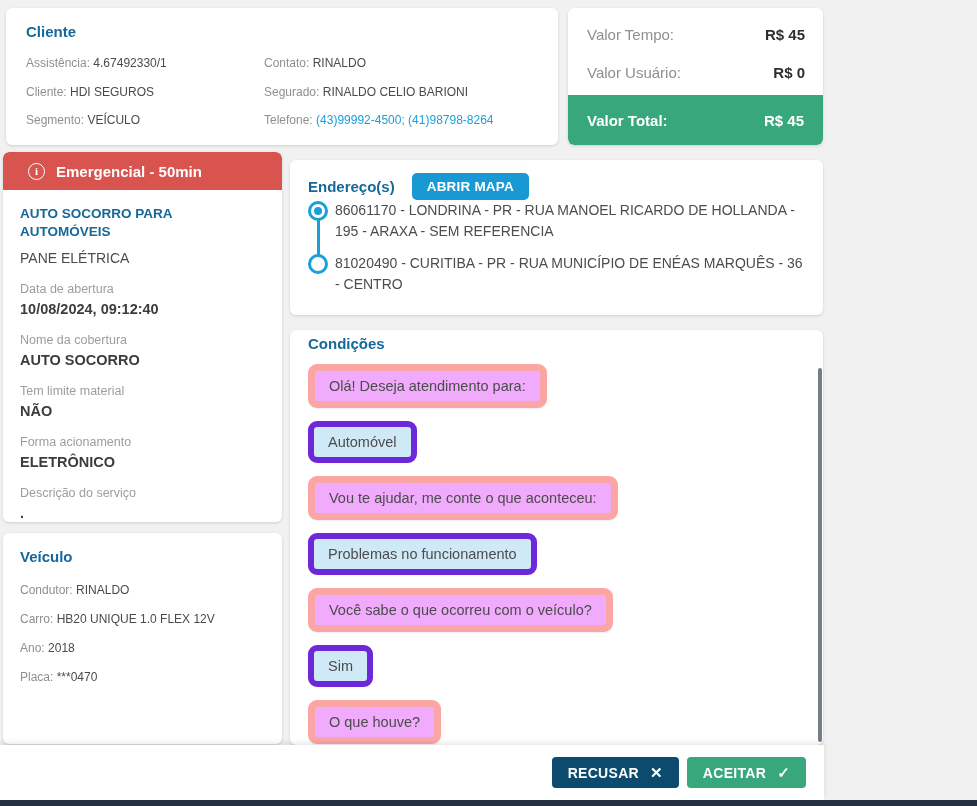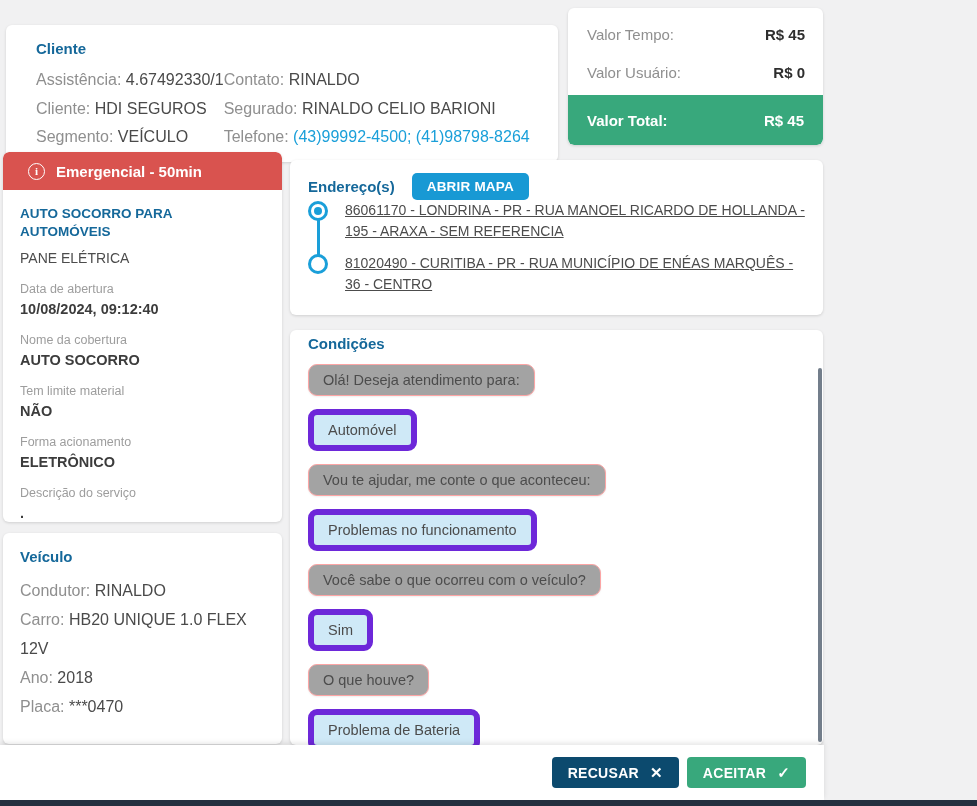--- a/index.html
+++ b/index.html
@@ -13,27 +13,27 @@
   }
   .card {
     position:absolute;
     background:#fff;
     border-radius:6px;
     box-shadow:0 1px 3px rgba(0,0,0,0.14);
   }
   .card-title { color:#15689a; font-weight:bold; font-size:15px; }
 
   
-  .cliente-card { left:6px; top:8px; width:552px; height:137px; padding:15px 30px;margin-top:17px; }
+  .cliente-card { left:6px; top:8px; width:552px; height:137px; padding:15px 20px; }
   .cliente-card .card-title { margin-bottom:9px; }
   .cliente-grid { display:flex; }
   .cliente-col { display:flex; flex-direction:column; }
   .cliente-col.c1 { width:238px; }
   .cliente-col.c2 { flex:1; }
-  .field-row { font-size:16px; line-height:28.5px; color:#8f8f8f; white-space:nowrap; }
+  .field-row { font-size:12px; line-height:28.5px; color:#8f8f8f; white-space:nowrap; }
   .field-row .val { color:#4a4a4a; }
   .field-row .val.link { color:#1a9fd9; }
 
   
   .valor-card { left:568px; top:8px; width:255px; height:137px; overflow:hidden; }
   .valor-rows { padding:7px 18px 0 19px; }
   .valor-row { display:flex; justify-content:space-between; align-items:center; height:38px; font-size:15px; }
   .valor-row .lbl { color:#8f8f8f; }
   .valor-row .amt { color:#2e2e2e; font-weight:bold; }
   .valor-total {
@@ -69,37 +69,37 @@
 
   
   .endereco-card { left:290px; top:160px; width:533px; height:155px; padding:13px 18px; }
   .endereco-head { display:flex; align-items:center; gap:17px; }
   .map-button {
     background:#1899d4; color:#fff; font-weight:bold; font-size:13.5px;
     border:none; border-radius:5px; padding:6px 15px; letter-spacing:.2px; cursor:pointer;
   }
   .timeline { position:relative; }
   .timeline-line { position:absolute; left:8.5px; top:18px; bottom:22px; width:3px; background:#1a9fd9; }
-  .stop { display:flex; gap:17px; margin-bottom:11px;text-decoration:underline; }
+  .stop { display:flex; gap:7px; margin-bottom:11px; }
   .marker { width:20px; height:20px; border:3px solid #1a9fd9; border-radius:50%; background:#fff; flex:0 0 auto; margin-top:1px; position:relative; z-index:1; }
   .marker.filled::after {
     content:""; position:absolute; left:50%; top:50%; width:8px; height:8px;
     transform:translate(-50%,-50%); background:#1a9fd9; border-radius:50%;
   }
   .stop-text { font-size:14px; color:#4c4c4c; line-height:21px; }
 
   
   .condicoes-card { left:290px; top:330px; width:533px; height:415px; padding:5px 18px; overflow:hidden; }
   .condicoes-card .card-title { margin-bottom:12px; }
   .chat { display:flex; flex-direction:column; align-items:flex-start; }
   .bubble {
     font-size:14.5px; line-height:20px; padding:5px 14px; margin-bottom:13px;
     border-radius:9px; max-width:460px; color:#4c4c4c;
   }
-  .bubble.bot { background:#a3a3a3; border:1px solid #fca5a5; box-shadow:0 1px 2px rgba(0,0,0,0.07); }
+  .bubble.bot { background:#f0abfc; border:7px solid #fca5a5; box-shadow:0 1px 2px rgba(0,0,0,0.07); }
   .bubble.user { background:#cfe9f7; border:6px solid #6d28d9; }
   .chat-scrollbar {
     position:absolute; right:1px; top:38px; width:4px; height:374px;
     background:#737e8b; border-radius:2px;
   }
 
   
   .footer {
     position:absolute; left:0; top:745px; width:824px; height:55px; background:#fff;
     box-shadow:0 -2px 5px rgba(0,0,0,0.10); z-index:5;

